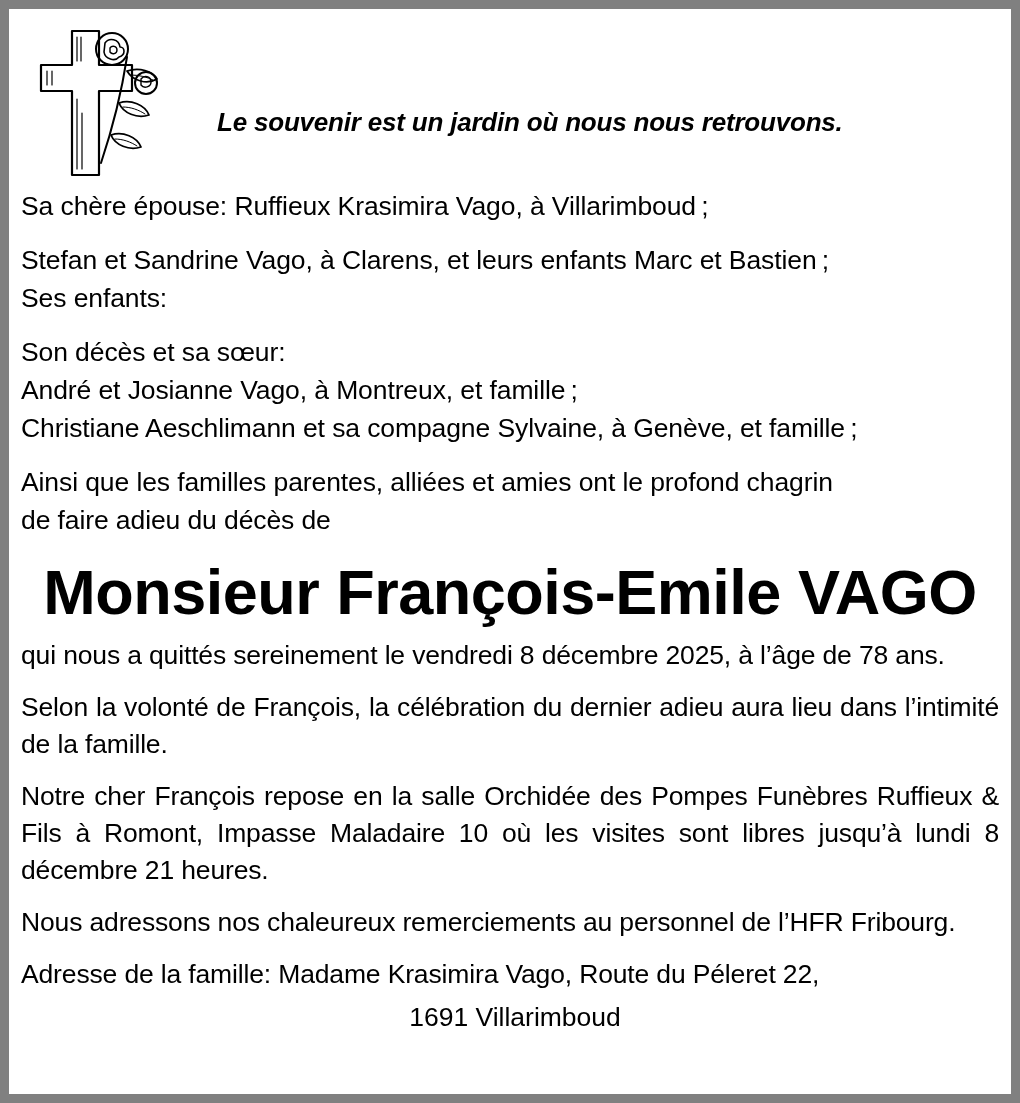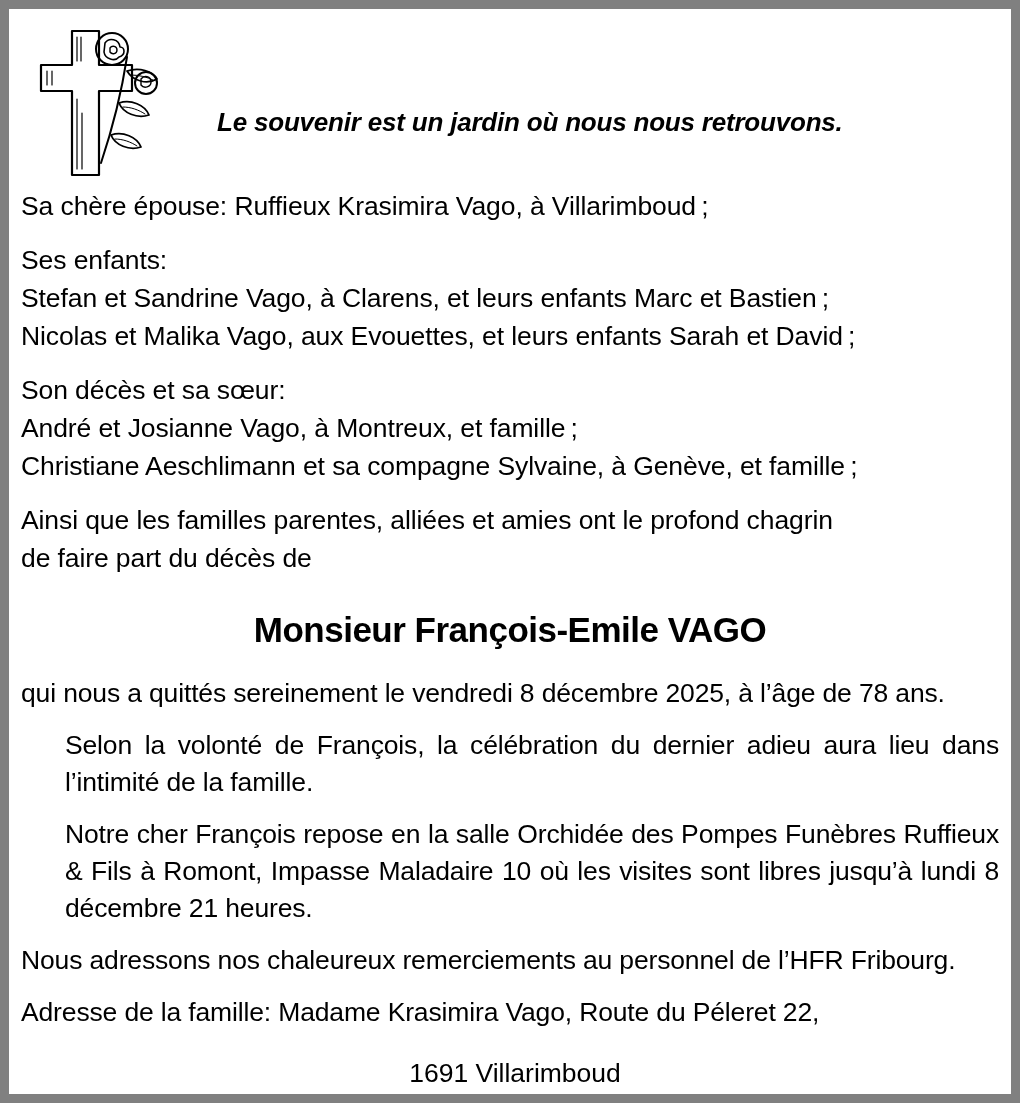--- a/index.html
+++ b/index.html
@@ -74,40 +74,39 @@
   .block {
     margin-bottom: 16px;
   }
   .block:last-child {
     margin-bottom: 0;
   }
 
   .deceased-name {
     text-align: center;
     font-weight: bold;
-    font-size: 35px;
+    font-size: 63px;
     line-height: 62px;
     letter-spacing: -0.5px;
     margin: 22px 0 14px 0;
     white-space: nowrap;
   }
 
   .para {
     font-size: 26.5px;
     line-height: 37px;
     letter-spacing: -0.15px;
     margin-bottom: 15px;
   }
   .para.justify {
     text-align: justify;
     text-align-last: left;
-    margin-left: 44px;
   }
   .para-last {
-    margin-bottom: 24px;
+    margin-bottom: 6px;
   }
   .addr-line2 {
     font-size: 26.5px;
     line-height: 37px;
     text-align: center;
     padding-left: 10px;
   }
 </style>
 </head>
 <body>
@@ -150,34 +149,33 @@
       <div class="motto">Le souvenir est un jardin où nous nous retrouvons.</div>
     </div>
 
     <div class="body-text">
 
       <div class="block">
         <div class="line">Sa chère épouse: Ruffieux Krasimira Vago, à Villarimboud ;</div>
       </div>
 
       <div class="block">
+        <div class="line">Stefan et Sandrine Vago, à Clarens, et leurs enfants Marc et Bastien ;</div>
         <div class="line">Ses enfants:</div>
-        <div class="line">Stefan et Sandrine Vago, à Clarens, et leurs enfants Marc et Bastien ;</div>
-        <div class="line">Nicolas et Malika Vago, aux Evouettes, et leurs enfants Sarah et David ;</div>
       </div>
 
       <div class="block">
         <div class="line">Son décès et sa sœur:</div>
         <div class="line">André et Josianne Vago, à Montreux, et famille ;</div>
         <div class="line">Christiane Aeschlimann et sa compagne Sylvaine, à Genève, et famille ;</div>
       </div>
 
       <div class="block">
         <div class="line">Ainsi que les familles parentes, alliées et amies ont le profond chagrin</div>
-        <div class="line">de faire part du décès de</div>
+        <div class="line">de faire adieu du décès de</div>
       </div>
 
       <div class="deceased-name">Monsieur François-Emile VAGO</div>
 
       <div class="para">qui nous a quittés sereinement le vendredi 8 décembre 2025, à l’âge de 78 ans.</div>
 
       <div class="para justify">Selon la volonté de François, la célébration du dernier adieu aura lieu dans l’intimité de la famille.</div>
 
       <div class="para justify">Notre cher François repose en la salle Orchidée des Pompes Funèbres Ruffieux &amp; Fils à Romont, Impasse Maladaire 10 où les visites sont libres jusqu’à lundi 8 décembre 21 heures.</div>
 

